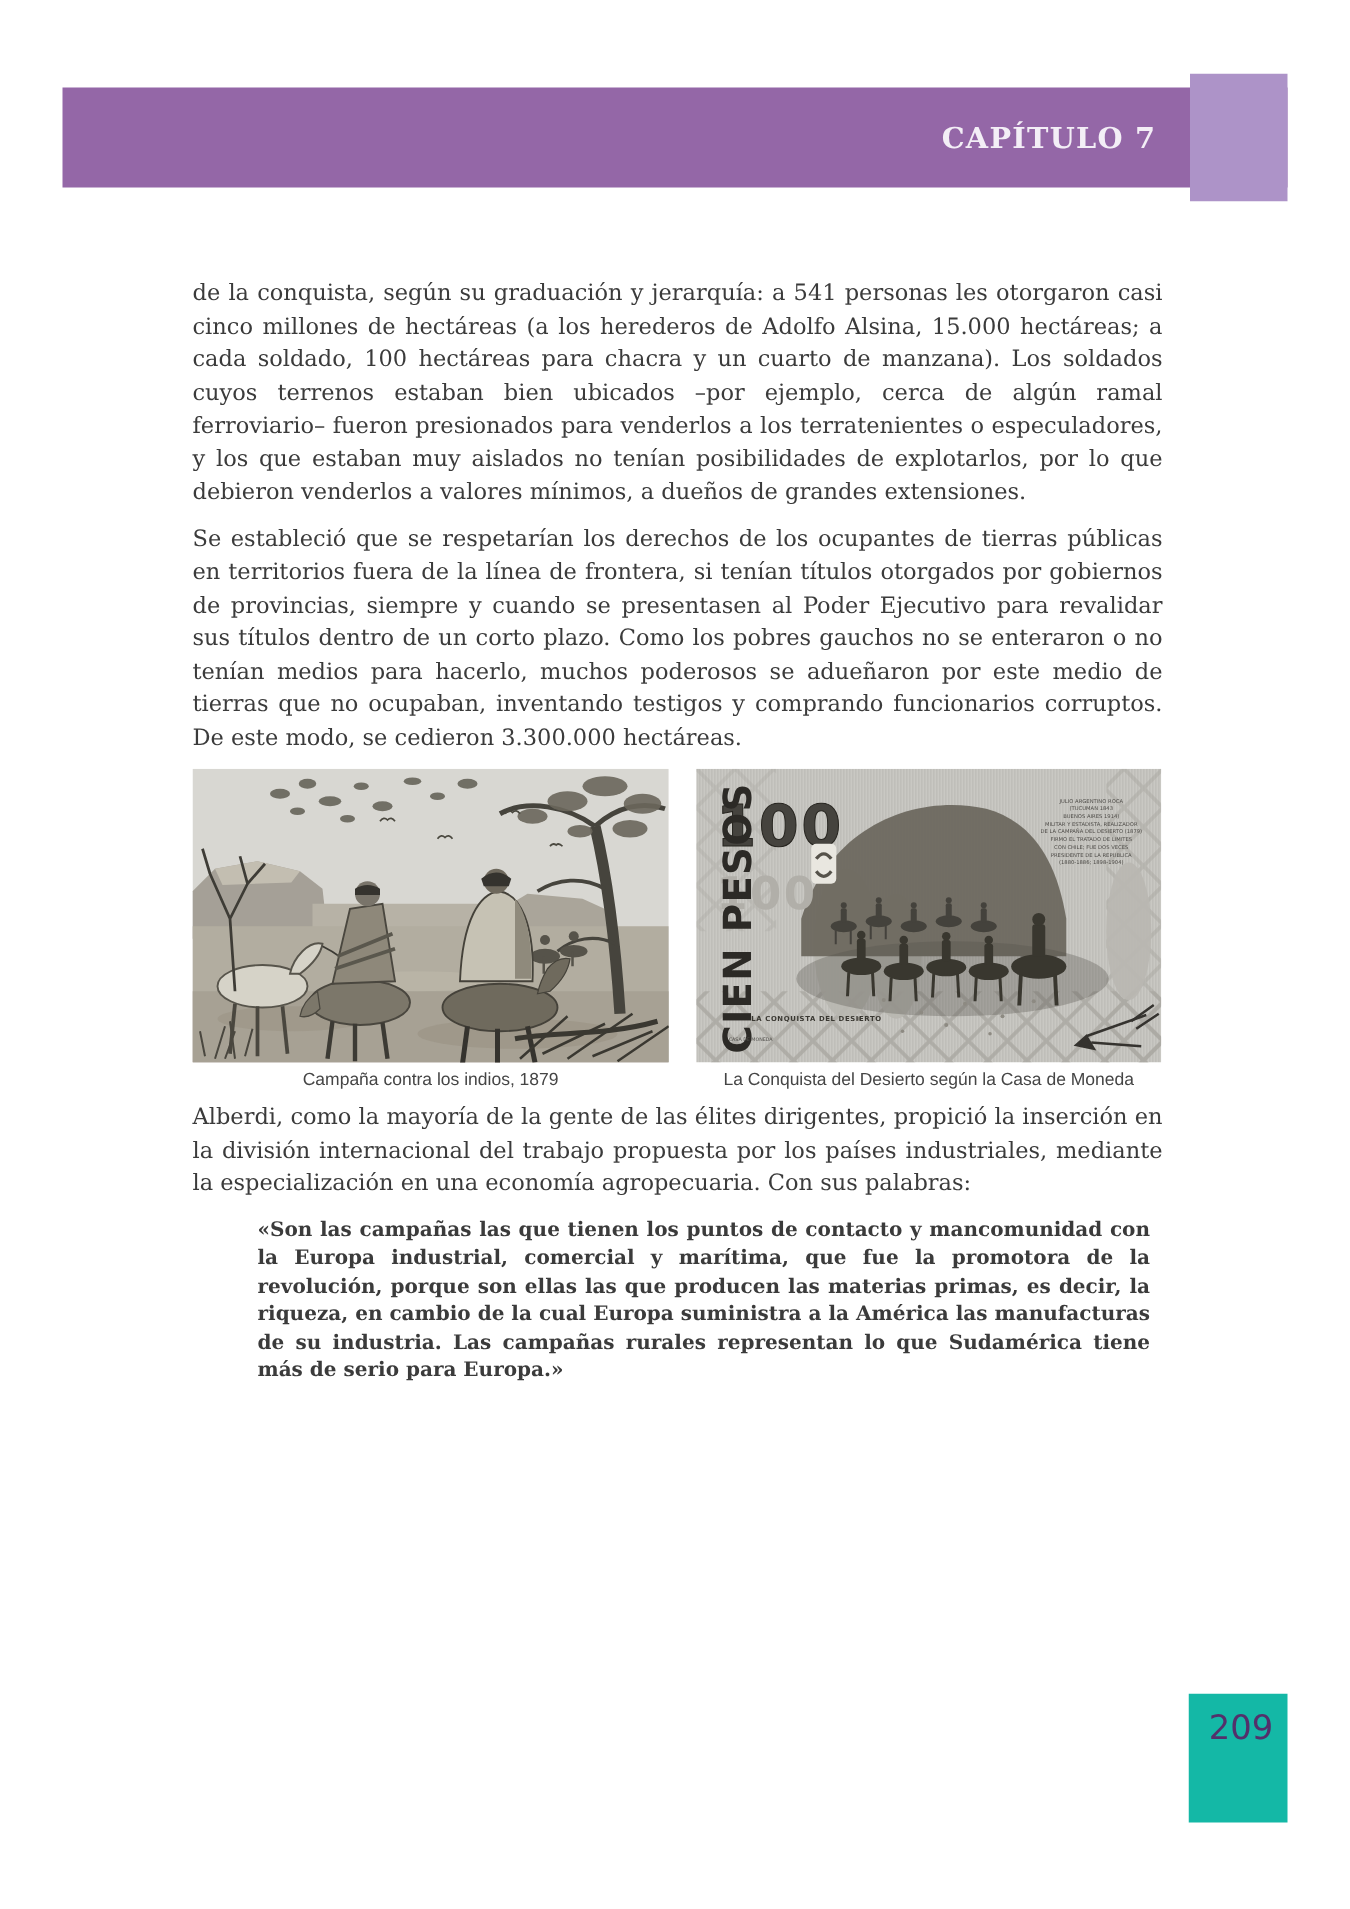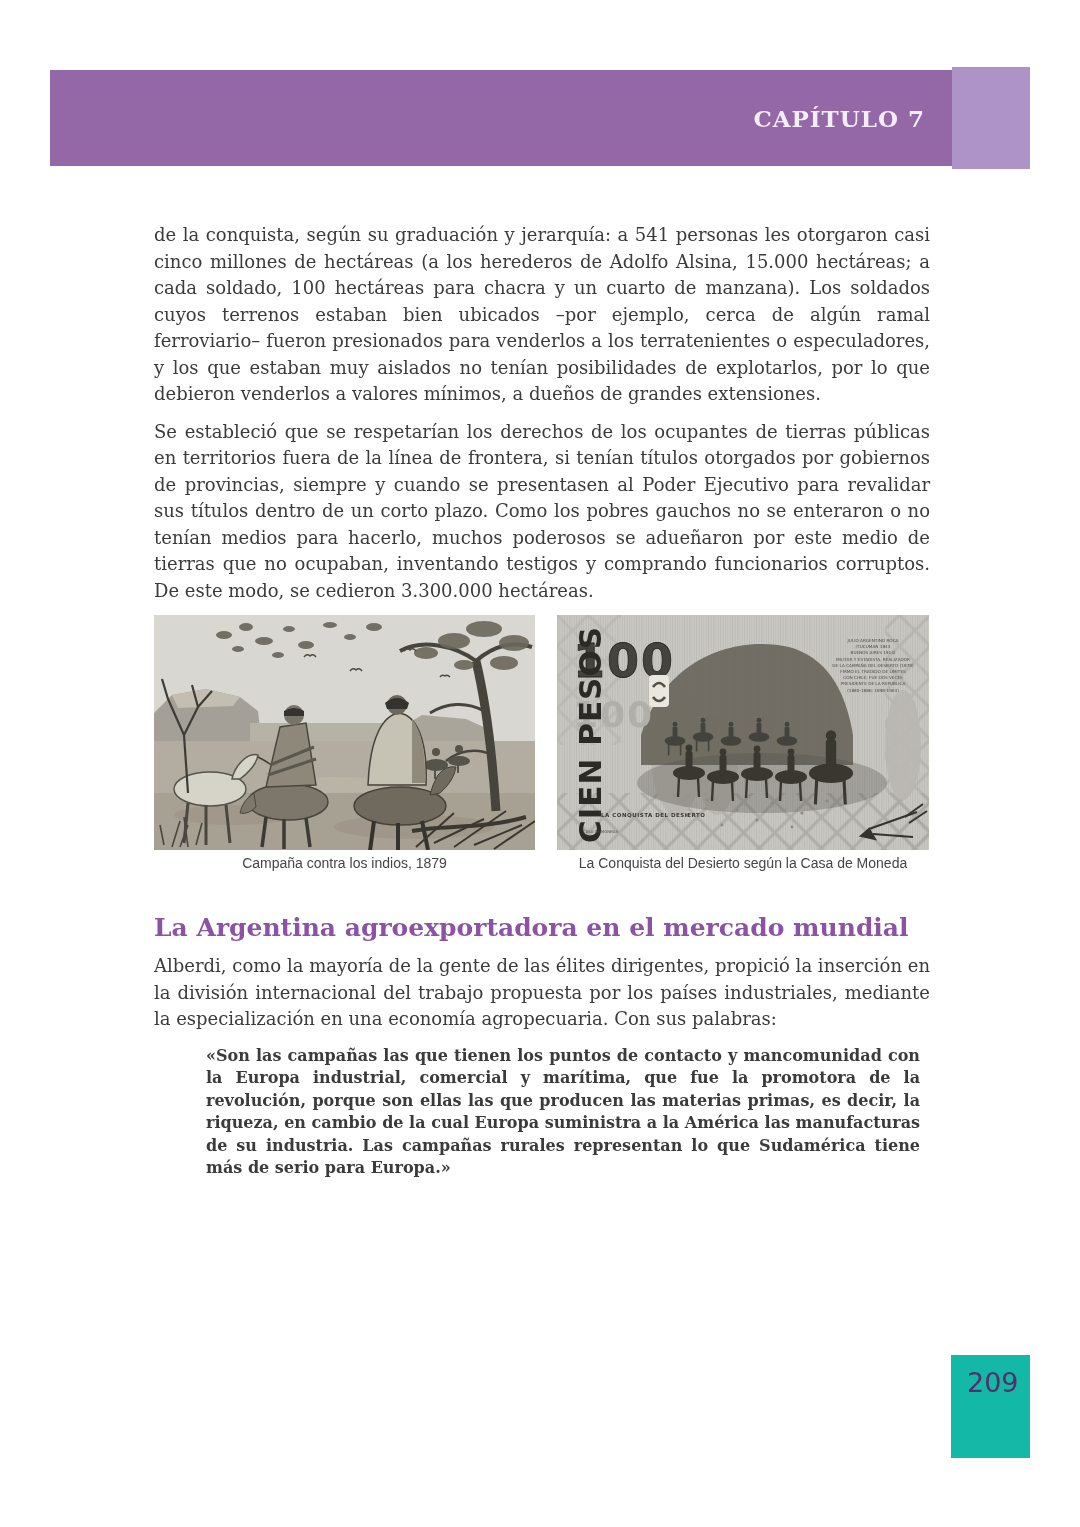--- a/index.html
+++ b/index.html
@@ -4,21 +4,21 @@
 <style>
   * { margin:0; padding:0; box-sizing:border-box; }
   html,body { background:#ffffff; }
   body {
     width:1080px; height:1527px; position:relative; overflow:hidden;
     font-family:"DejaVu Serif","Liberation Serif",serif;
     color:#3b3b3b;
   }
   
   .band {
-    position:absolute; left:50px; top:70px; width:980px; height:96px;
+    position:absolute; left:50px; top:70px; width:980px; height:80px;
     background:#9467a7; display:flex; align-items:center; justify-content:flex-end;
   }
   .band-label {
     color:#f3eef6; font-weight:bold; font-size:23px; letter-spacing:1px;
     padding-right:27px;
   }
   .band-accent { width:78px; height:102px; background:#ad93c8; flex:0 0 auto; }
   
   .content {
     position:absolute; left:154px; top:222px; width:776px;
@@ -329,21 +329,20 @@
           <path d="M312,214 L360,197"></path>
           <path d="M348,202 L366,189 M352,208 L370,196"></path>
           <path d="M312,214 L304,221 L318,224 Z" fill="#35332f"></path>
           <path d="M316,219 L356,222"></path>
         </g>
       </svg>
       <figcaption class="figcap">La Conquista del Desierto según la Casa de Moneda</figcaption>
     </figure>
   </div>
 
-  <h2 class="section-heading">La Argentina agroexportadora en el mercado mundial</h2>
 
   <div class="section-body">
     <p class="body-par">Alberdi, como la mayoría de la gente de las élites dirigentes, propició la inserción en la división internacional del trabajo propuesta por los países industriales, mediante la especialización en una economía agropecuaria. Con sus palabras:</p>
     <blockquote class="quote">«Son las campañas las que tienen los puntos de contacto y mancomunidad con la Europa industrial, comercial y marítima, que fue la promotora de la revolución, porque son ellas las que producen las materias primas, es decir, la riqueza, en cambio de la cual Europa suministra a la América las manufacturas de su industria. Las campañas rurales representan lo que Sudamérica tiene más de serio para Europa.»</blockquote>
   </div>
 </div>
 
 <div class="page-badge">
   <span>209</span>
 </div>

